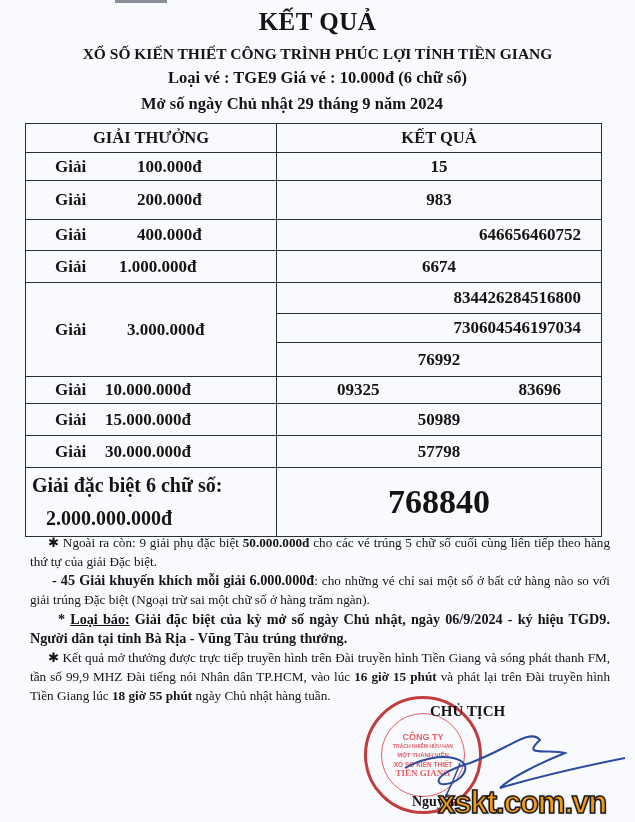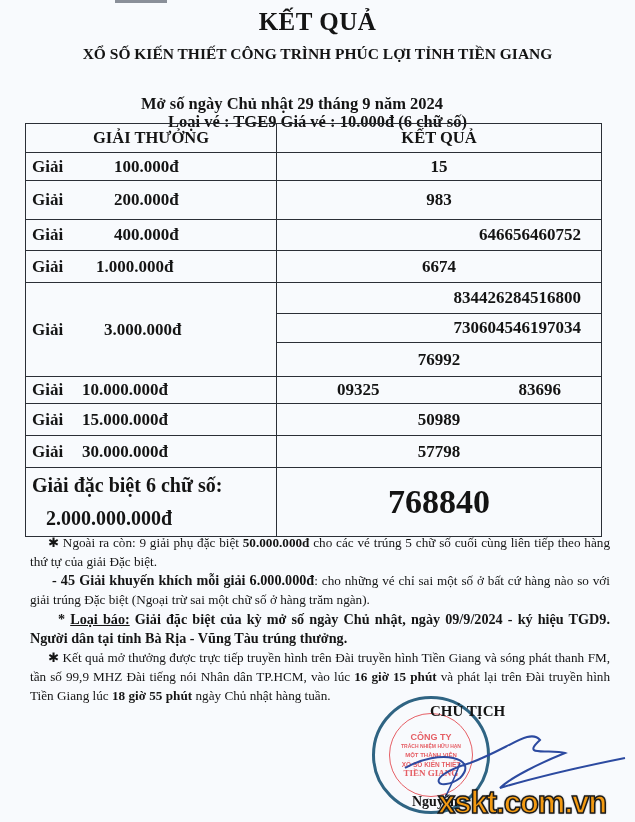--- a/index.html
+++ b/index.html
@@ -17,60 +17,60 @@
   .title {
     position: absolute; left: 0; width: 635px; top: 8px;
     text-align: center; font-weight: bold; font-size: 25px; letter-spacing: 0.5px;
   }
   .subtitle {
     position: absolute; left: 0; width: 635px; top: 45px;
     text-align: center; font-weight: bold; font-size: 15.5px;
   }
   .ticket {
     position: absolute; left: 0; width: 635px; top: 68px;
-    text-align: center; font-weight: bold; font-size: 16.5px; margin-top: 44px;
+    text-align: center; font-weight: bold; font-size: 16.5px;
   }
   .drawdate {
     position: absolute; left: 0; width: 584px; top: 94px;
     text-align: center; font-weight: bold; font-size: 16.5px;
   }
   table.results {
     position: absolute; left: 25px; top: 123px; width: 577px;
     border-collapse: collapse; font-weight: bold; font-size: 17px; padding-left: 20px;
   }
   table.results td, table.results th {
     border: 1.5px solid #2b2f36;
     padding: 0;
     vertical-align: middle;
   }
   table.results th { font-size: 16.5px; height: 29px; text-align: center; font-weight: bold; }
   .col-prize { width: 251px; }
   .prize-cell { padding-left: 6px !important; white-space: nowrap; }
-  .prize-cell .lbl { display: inline-block; width: 58px; }
+  .prize-cell .lbl { display: inline-block; width: 58px; margin-left: 23px; }
   .prize-cell .amt { display: inline-block; }
   .res-cell { text-align: center; }
   .nums { display: flex; justify-content: flex-end; padding: 0 20px 0 32px; }
   .nums2 { display: flex; justify-content: space-between; padding: 0 40px 0 60px; }
   .special-prize { font-size: 20px; padding-left: 6px !important; line-height: 33px; }
   .special-prize .amt2 { display: block; padding-left: 14px; }
   .special-num { font-size: 34px; text-align: center; }
   .notes {
     position: absolute; left: 30px; top: 533px; width: 580px;
     font-size: 13.2px; line-height: 19px; text-align: justify;
   }
   .notes p { margin: 0; }
   .notes .ind { text-indent: 18px; }
   .notes .bigger { font-size: 14.2px; font-weight: bold; }
   .notes u { text-decoration: underline; }
   .signature-block {
     position: absolute; left: 360px; top: 690px; width: 270px; height: 132px;
   }
   .stamp {
-    position: absolute; left: 12px; top: 6px; width: 118px; height: 118px;
-    border-radius: 50%; border: 3px solid #0c4a6e; opacity: 0.85;
+    position: absolute; left: 4px; top: 6px; width: 118px; height: 118px;
+    border-radius: 50%; border: 3px solid #b91c1c; opacity: 0.85;
   }
   .stamp-inner {
     position: absolute; left: 14px; top: 14px; width: 84px; height: 84px;
     border-radius: 50%; border: 1.5px solid #e2434a;
     display: flex; flex-direction: column; align-items: center; justify-content: center;
     font-family: "Liberation Sans", sans-serif; color: #e2434a; font-size: 7px; font-weight: bold;
     text-align: center; line-height: 9px;
   }
   .chair {
     position: absolute; left: 70px; top: 13px; font-weight: bold; font-size: 15px;
@@ -170,21 +170,21 @@
       <span class="amt2">2.000.000.000đ</span>
     </td>
     <td class="special-num">768840</td>
   </tr>
 </tbody>
   </table>
 
 <div class="notes">
   <p class="ind"><span>✱ Ngoài ra còn: 9 giải phụ đặc biệt </span><b>50.000.000đ</b><span> cho các vé trúng 5 chữ số cuối cùng liên tiếp theo hàng thứ tự của giải Đặc biệt.</span></p>
   <p class="ind" style="text-indent:22px"><b class="bigger">- 45 Giải khuyến khích mỗi giải 6.000.000đ</b><span>: cho những vé chỉ sai một số ở bất cứ hàng nào so với giải trúng Đặc biệt (Ngoại trừ sai một chữ số ở hàng trăm ngàn).</span></p>
-  <p class="ind bigger" style="text-indent:28px;margin-top:1px"><span>* </span><u>Loại báo:</u><span> Giải đặc biệt của kỳ mở số ngày Chủ nhật, ngày 09/9/2024 - ký hiệu TGD9. Người dân tại tỉnh Bà Rịa - Vũng Tàu trúng thưởng.</span></p>
+  <p class="ind bigger" style="text-indent:28px;margin-top:1px"><span>* </span><u>Loại báo:</u><span> Giải đặc biệt của kỳ mở số ngày Chủ nhật, ngày 06/9/2024 - ký hiệu TGD9. Người dân tại tỉnh Bà Rịa - Vũng Tàu trúng thưởng.</span></p>
   <p class="ind"><span>✱ Kết quả mở thưởng được trực tiếp truyền hình trên Đài truyền hình Tiền Giang và sóng phát thanh FM, tần số 99,9 MHZ Đài tiếng nói Nhân dân TP.HCM, vào lúc </span><b>16 giờ 15 phút</b><span> và phát lại trên Đài truyền hình Tiền Giang lúc </span><b>18 giờ 55 phút</b><span> ngày Chủ nhật hàng tuần.</span></p>
 </div>
 
 <div class="signature-block">
   <div class="stamp">
     <div class="stamp-inner">
       <span style="font-size:9px">CÔNG TY</span>
       <span style="font-size:5px">TRÁCH NHIỆM HỮU HẠN</span>
       <span style="font-size:6px">MỘT THÀNH VIÊN</span>
       <span style="font-size:6.5px">XỔ SỐ KIẾN THIẾT</span>

